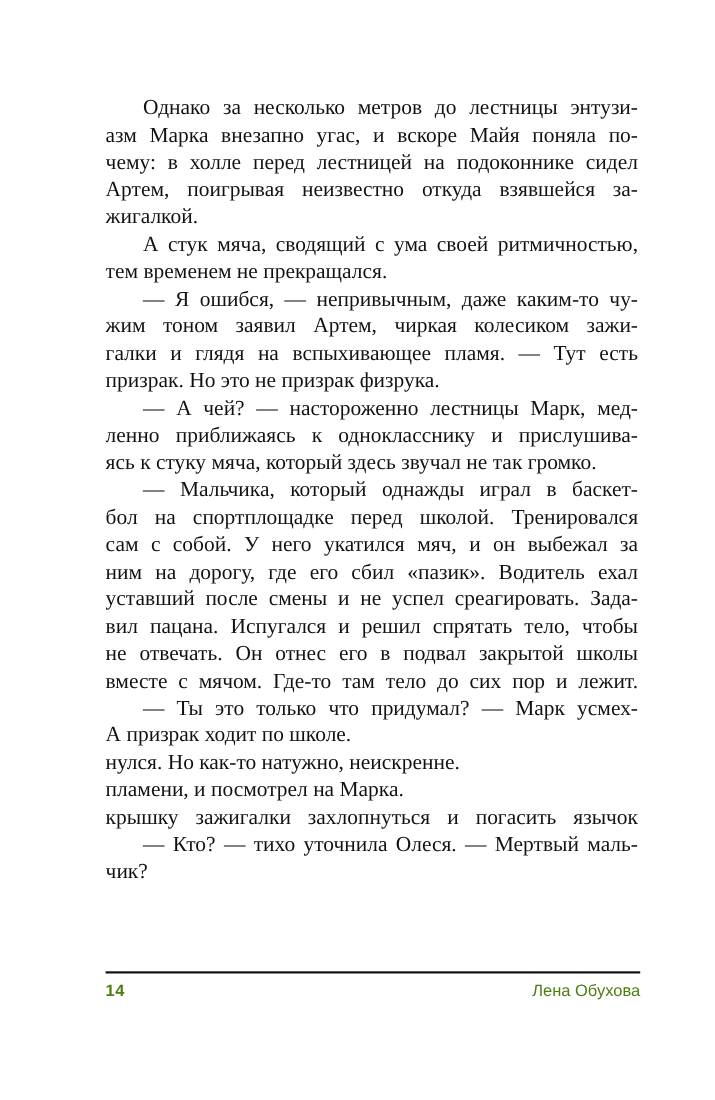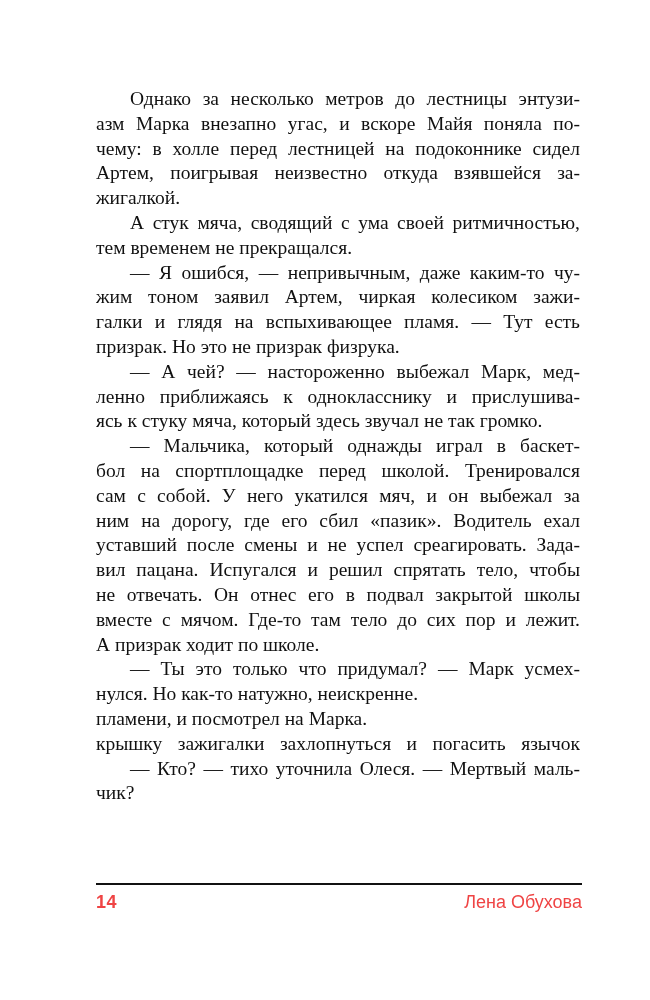--- a/index.html
+++ b/index.html
@@ -49,22 +49,22 @@
   .footer-divider {
     height: 0;
     border-top: 2px solid #111111;
     margin-bottom: 7px;
   }
   .footer-row {
     display: flex;
     justify-content: space-between;
     align-items: flex-end;
     font-family: "Liberation Sans", "DejaVu Sans", sans-serif;
-    font-size: 18px;
-    color: #ef4444;
+    font-size: 15px;
+    color: #4d7c0f;
   }
   .page-number {
     font-weight: bold;
     letter-spacing: 0.5px;
   }
   .running-author {
     font-weight: normal;
   }
 </style>
 </head>
@@ -76,33 +76,33 @@
       <div class="line">азм Марка внезапно угас, и вскоре Майя поняла по-</div>
       <div class="line">чему: в холле перед лестницей на подоконнике сидел</div>
       <div class="line">Артем, поигрывая неизвестно откуда взявшейся за-</div>
       <div class="line para-last">жигалкой.</div>
       <div class="line para-first">А стук мяча, сводящий с ума своей ритмичностью,</div>
       <div class="line para-last">тем временем не прекращался.</div>
       <div class="line para-first">— Я ошибся, — непривычным, даже каким-то чу-</div>
       <div class="line">жим тоном заявил Артем, чиркая колесиком зажи-</div>
       <div class="line">галки и глядя на вспыхивающее пламя. — Тут есть</div>
       <div class="line para-last">призрак. Но это не призрак физрука.</div>
-      <div class="line para-first">— А чей? — настороженно выбежал Марк, мед-</div>
+      <div class="line para-first">— А чей? — настороженно лестницы Марк, мед-</div>
       <div class="line">ленно приближаясь к однокласснику и прислушива-</div>
       <div class="line para-last">ясь к стуку мяча, который здесь звучал не так громко.</div>
       <div class="line para-first">— Мальчика, который однажды играл в баскет-</div>
       <div class="line">бол на спортплощадке перед школой. Тренировался</div>
       <div class="line">сам с собой. У него укатился мяч, и он выбежал за</div>
       <div class="line">ним на дорогу, где его сбил «пазик». Водитель ехал</div>
       <div class="line">уставший после смены и не успел среагировать. Зада-</div>
       <div class="line">вил пацана. Испугался и решил спрятать тело, чтобы</div>
       <div class="line">не отвечать. Он отнес его в подвал закрытой школы</div>
       <div class="line">вместе с мячом. Где-то там тело до сих пор и лежит.</div>
+      <div class="line para-first">— Ты это только что придумал? — Марк усмех-</div>
       <div class="line para-last">А призрак ходит по школе.</div>
-      <div class="line para-first">— Ты это только что придумал? — Марк усмех-</div>
       <div class="line para-last">нулся. Но как-то натужно, неискренне.</div>
       <div class="line para-last">пламени, и посмотрел на Марка.</div>
       <div class="line">крышку зажигалки захлопнуться и погасить язычок</div>
       <div class="line para-first">— Кто? — тихо уточнила Олеся. — Мертвый маль-</div>
       <div class="line para-last">чик?</div>
     </div>
   <div class="page-footer">
     <div class="footer-divider"></div>
     <div class="footer-row">
       <span class="page-number">14</span>

